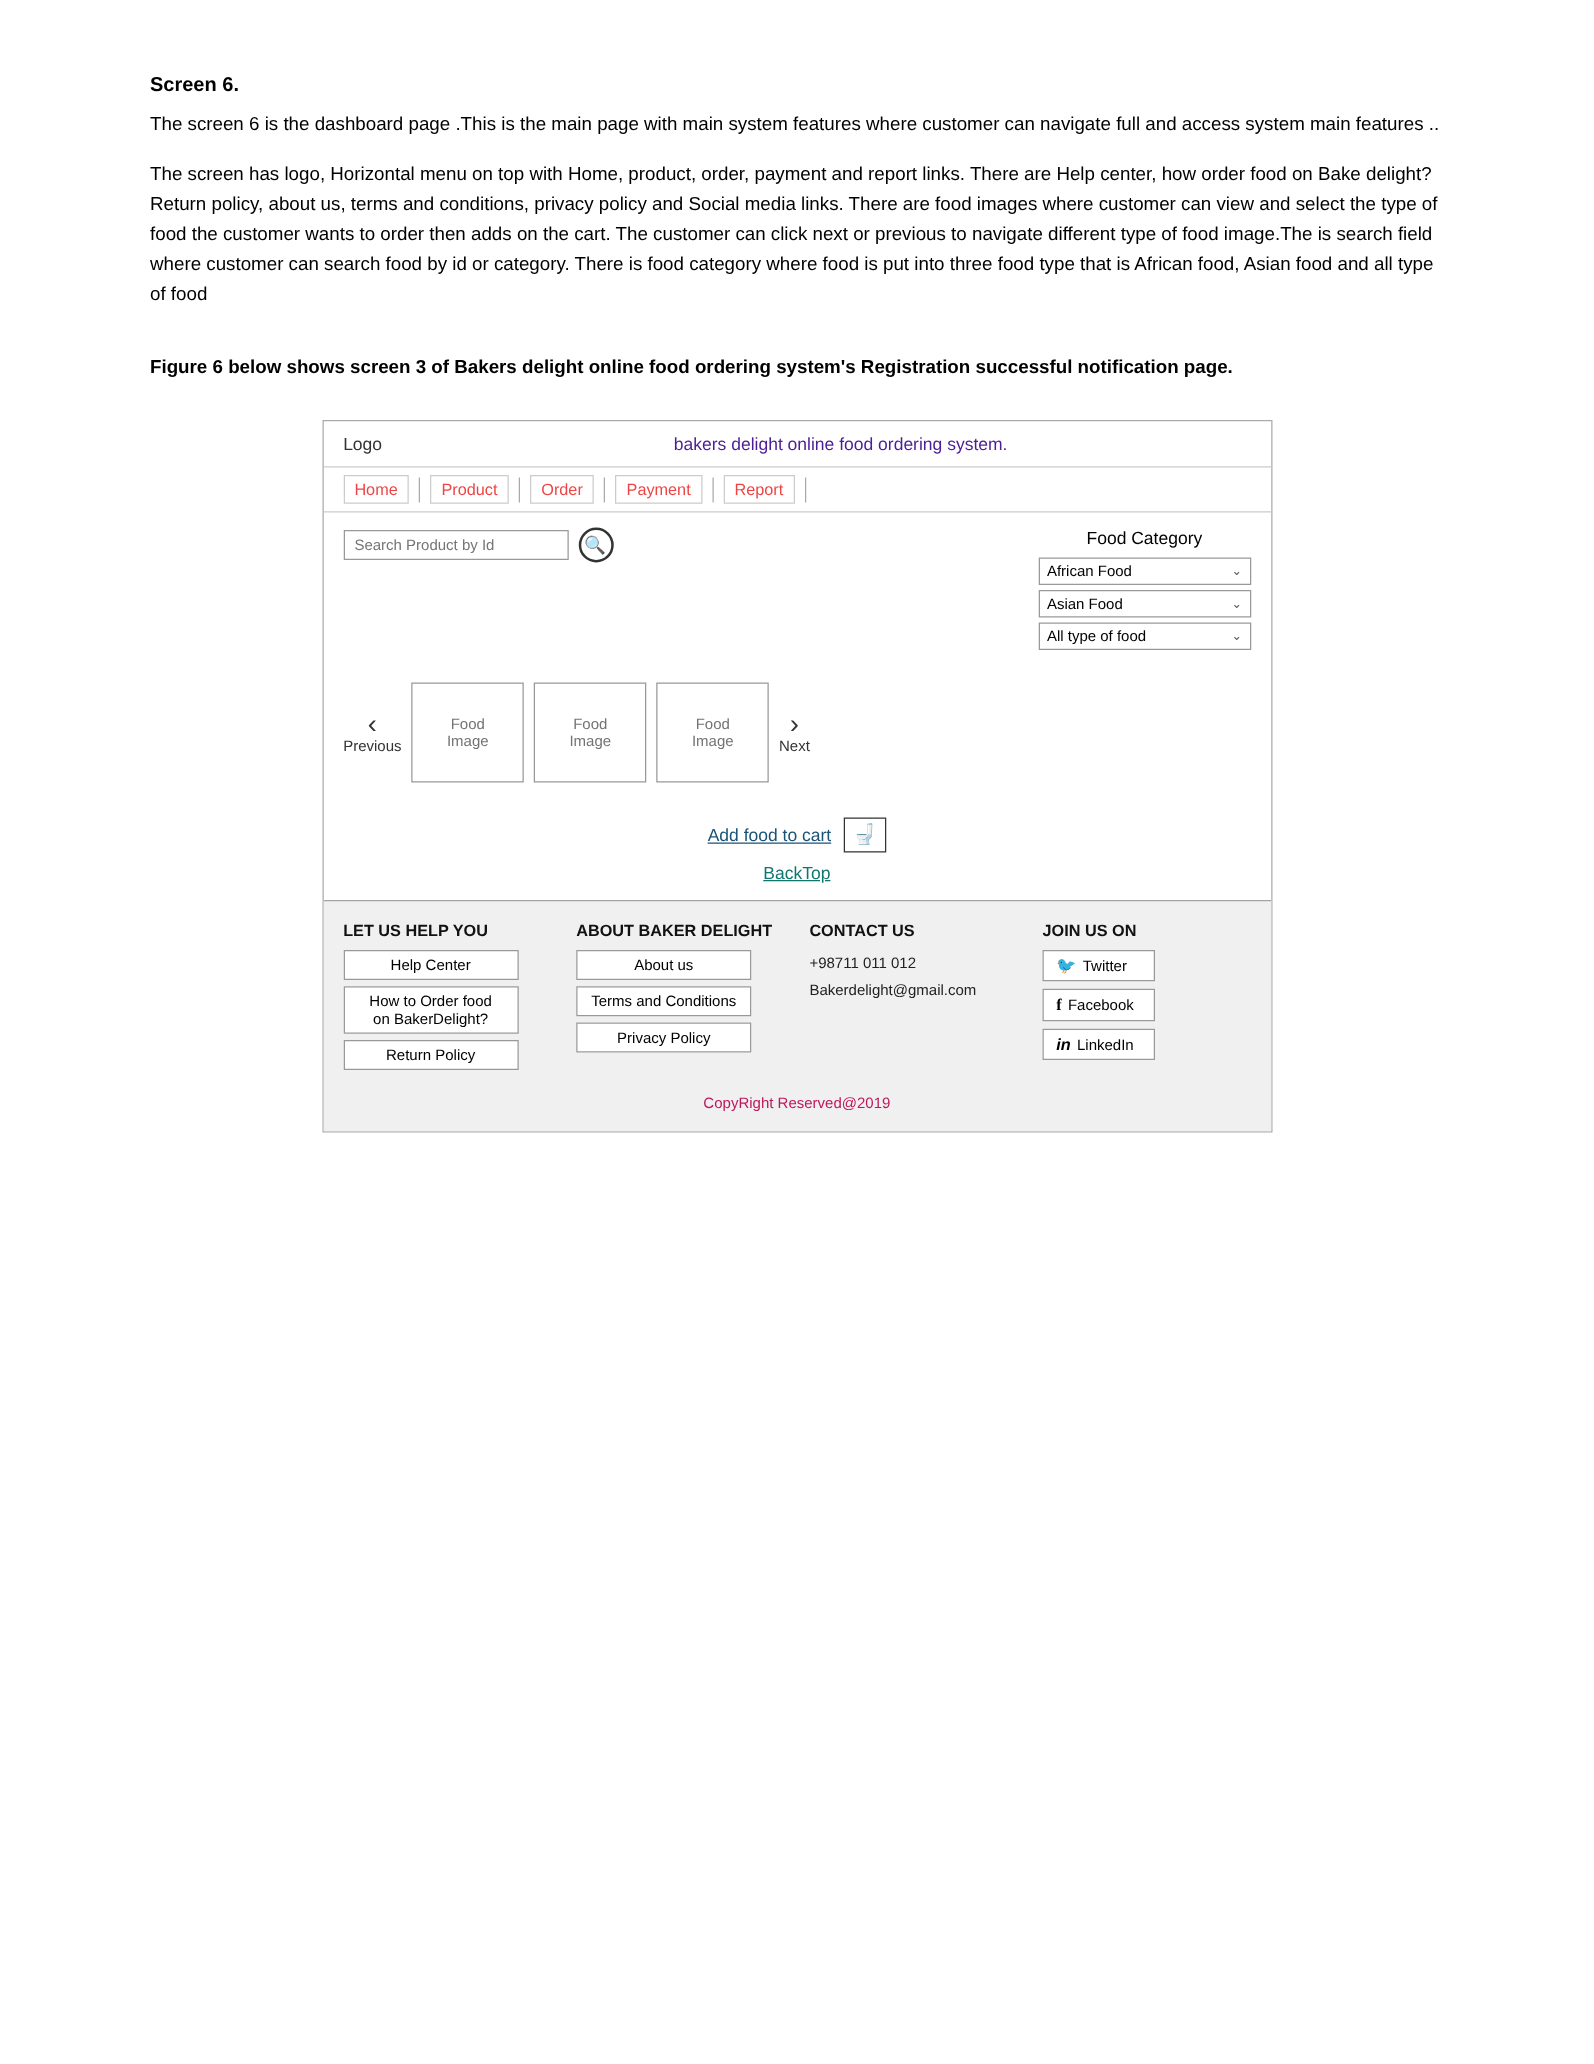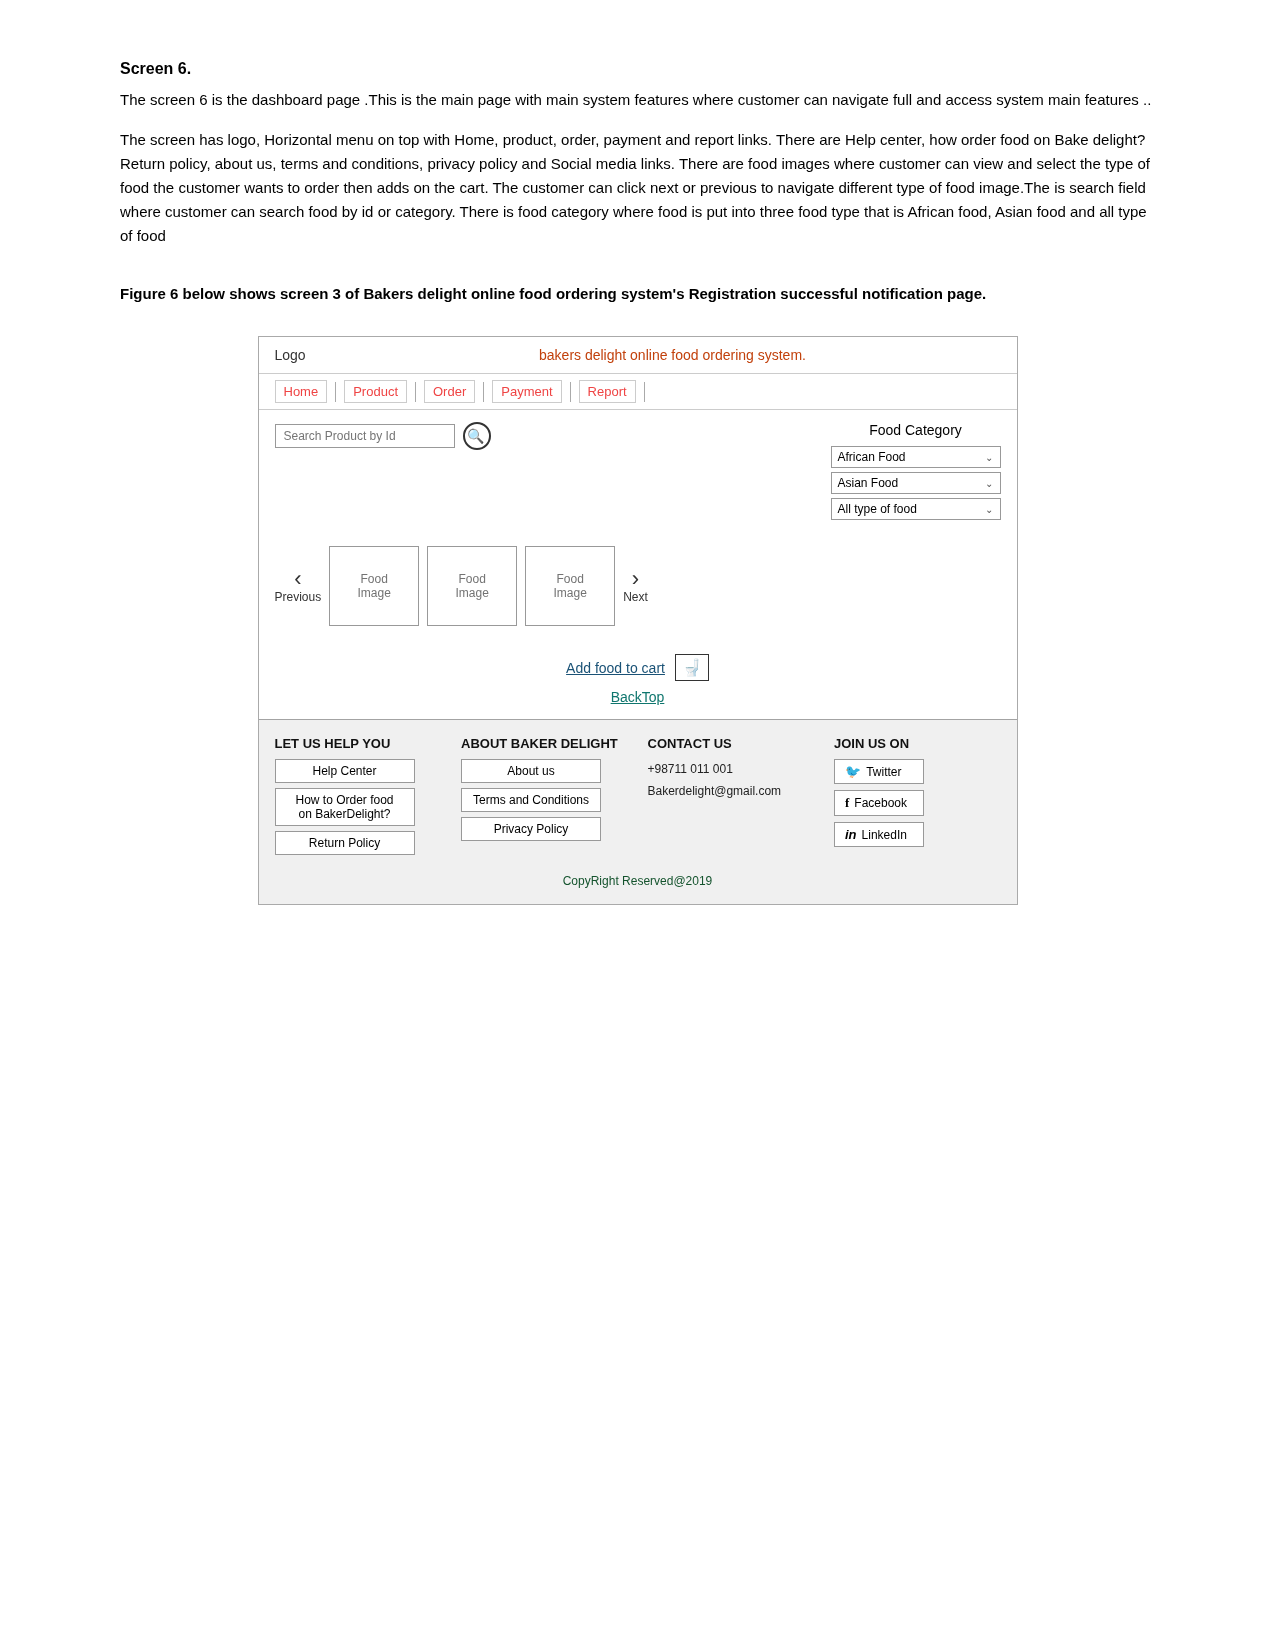--- a/index.html
+++ b/index.html
@@ -45,21 +45,21 @@
       border-bottom: 1px solid #ccc;
       gap: 20px;
     }
     .logo-label {
       font-size: 14px;
       color: #333;
       min-width: 50px;
     }
     .site-title {
       font-size: 14px;
-      color: #c2410c;
+      color: #4c1d95;
       flex: 1;
       text-align: center;
     }
 
     
     .nav-bar {
       display: flex;
       align-items: center;
       border-bottom: 1px solid #ccc;
       padding: 6px 16px;
@@ -265,21 +265,21 @@
       background: #fff;
       width: 90px;
     }
     .social-icon {
       font-size: 13px;
     }
     .footer-copyright {
       text-align: center;
       margin-top: 14px;
       font-size: 12px;
-      color: #14532d;
+      color: #be185d;
     }
     .footer-col {
       flex: 1;
     }
   </style>
 </head>
 <body>
 
 
 
@@ -382,21 +382,21 @@
 
       <div class="footer-col">
         <div class="footer-col-title">ABOUT BAKER DELIGHT</div>
         <button class="footer-btn">About us</button>
         <button class="footer-btn">Terms and Conditions</button>
         <button class="footer-btn">Privacy Policy</button>
       </div>
 
       <div class="footer-col">
         <div class="footer-col-title">CONTACT US</div>
-        <div class="contact-info">+98711 011 001</div>
+        <div class="contact-info">+98711 011 012</div>
         <div class="contact-info">Bakerdelight@gmail.com</div>
       </div>
 
       <div class="footer-col">
         <div class="footer-col-title">JOIN US ON</div>
         <div class="social-col">
           <button class="social-btn">
             <span class="social-icon">🐦</span>
             <span>Twitter</span>
           </button>

